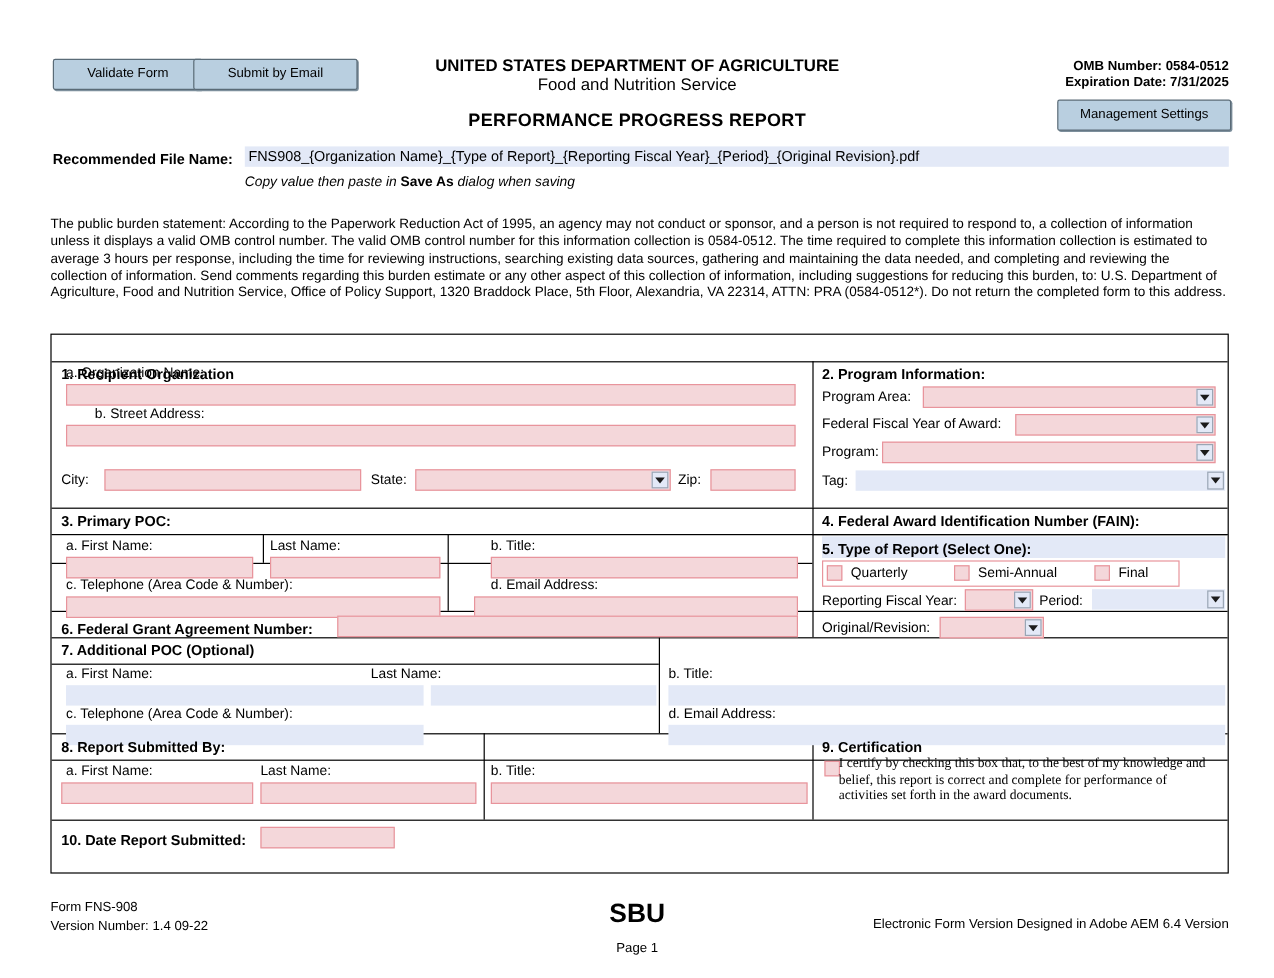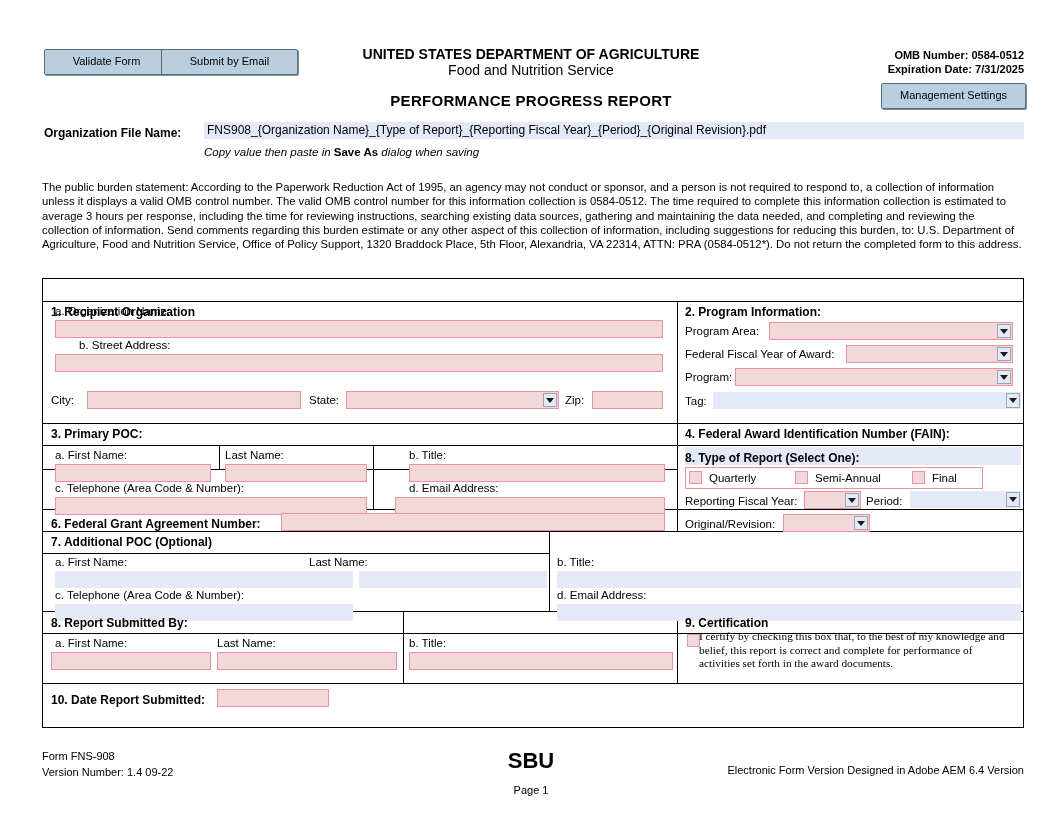--- a/index.html
+++ b/index.html
@@ -99,21 +99,21 @@
   <div class="btn" id="management-settings-button">Management Settings</div>
 
   <div class="hdr-line1">UNITED STATES DEPARTMENT OF AGRICULTURE</div>
   <div class="hdr-line2">Food and Nutrition Service</div>
   <div class="hdr-title">PERFORMANCE PROGRESS REPORT</div>
   <div class="omb">
     <div>OMB Number: 0584-0512</div>
     <div>Expiration Date: 7/31/2025</div>
   </div>
 
-  <div class="rec-label">Organization File Name:</div>
+  <div class="rec-label">Recommended File Name:</div>
   <div class="rec-value">FNS908_{Organization Name}_{Type of Report}_{Reporting Fiscal Year}_{Period}_{Original Revision}.pdf</div>
   <div class="copy-note"><span>Copy value then paste in </span><b>Save As</b><span> dialog when saving</span></div>
 
   <div class="burden">The public burden statement: According to the Paperwork Reduction Act of 1995, an agency may not conduct or sponsor, and a person is not required to respond to, a collection of information unless it displays a valid OMB control number. The valid OMB control number for this information collection is 0584-0512. The time required to complete this information collection is estimated to average 3 hours per response, including the time for reviewing instructions, searching existing data sources, gathering and maintaining the data needed, and completing and reviewing the collection of information. Send comments regarding this burden estimate or any other aspect of this collection of information, including suggestions for reducing this burden, to: U.S. Department of Agriculture, Food and Nutrition Service, Office of Policy Support, 1320 Braddock Place, 5th Floor, Alexandria, VA 22314, ATTN: PRA (0584-0512*). Do not return the completed form to this address.</div>
 
   <div class="formbox">
 
     <div class="hr" style="left:0;top:22px;width:980px;"></div>
     <div class="hr" style="left:0;top:144px;width:980px;"></div>
     <div class="hr" style="left:0;top:166px;width:980px;"></div>
@@ -183,21 +183,21 @@
     <div class="inp req" style="left:366px;top:185px;width:256px;height:18px;"></div>
 
     <div class="fld-label" style="position:absolute;left:12px;top:203px;">c. Telephone (Area Code &amp; Number):</div>
     <div class="inp req" style="left:12px;top:218px;width:312px;height:18px;"></div>
     <div class="fld-label" style="position:absolute;left:366px;top:203px;">d. Email Address:</div>
     <div class="inp req" style="left:352px;top:218px;width:270px;height:18px;"></div>
 
     <div class="sec-title" style="position:absolute;left:642px;top:148px;">4. Federal Award Identification Number (FAIN):</div>
     <div class="inp" style="left:642px;top:168px;width:336px;height:18px;"></div>
 
-    <div class="sec-title" style="position:absolute;left:642px;top:172px;">8. Type of Report (Select One):</div>
+    <div class="sec-title" style="position:absolute;left:642px;top:172px;">5. Type of Report (Select One):</div>
     <div class="typebox" style="left:642px;top:188px;width:298px;height:22px;"></div>
     <div class="chk" style="left:646px;top:192px;"></div>
     <div class="fld-label" style="position:absolute;left:666px;top:193px;">Quarterly</div>
     <div class="chk" style="left:752px;top:192px;"></div>
     <div class="fld-label" style="position:absolute;left:772px;top:193px;">Semi-Annual</div>
     <div class="chk" style="left:869px;top:192px;"></div>
     <div class="fld-label" style="position:absolute;left:889px;top:193px;">Final</div>
 
     <div class="fld-label" style="position:absolute;left:642px;top:216px;">Reporting Fiscal Year:</div>
     <div class="sel req" style="left:761px;top:212px;width:57px;height:18px;">

